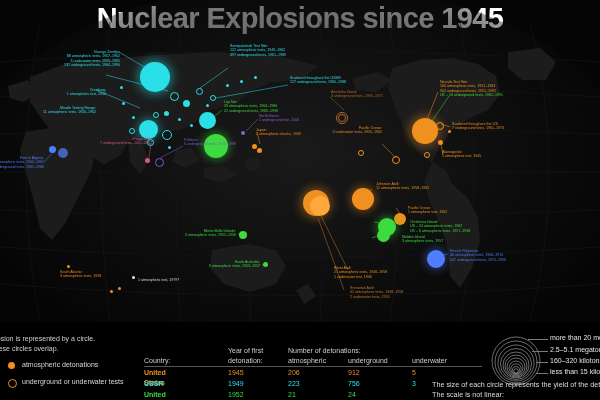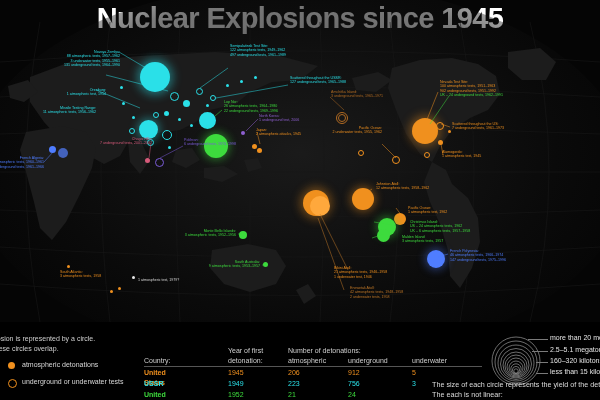--- a/index.html
+++ b/index.html
@@ -374,16 +374,16 @@
       <div class="scale-line" style="left:42px;top:15px;width:16px;"></div>
       <div class="scale-line" style="left:46px;top:26px;width:12px;"></div>
       <div class="scale-line" style="left:46px;top:37px;width:12px;"></div>
       <div class="scale-lbl" style="left:60px;top:-2px;">more than 20 megatons</div>
       <div class="scale-lbl" style="left:60px;top:10px;">2.5–5.1 megatons</div>
       <div class="scale-lbl" style="left:60px;top:21px;">160–320 kilotons</div>
       <div class="scale-lbl" style="left:60px;top:32px;">less than 15 kilotons</div>
     </div>
 
     <div class="scale-note" style="left:432px;top:58px;">The size of each circle represents the yield of the detonation.</div>
-    <div class="scale-note" style="left:432px;top:68px;">The each is not linear:</div>
+    <div class="scale-note" style="left:432px;top:68px;">The scale is not linear:</div>
   </div>
 
 </div>
 
 </body></html>

